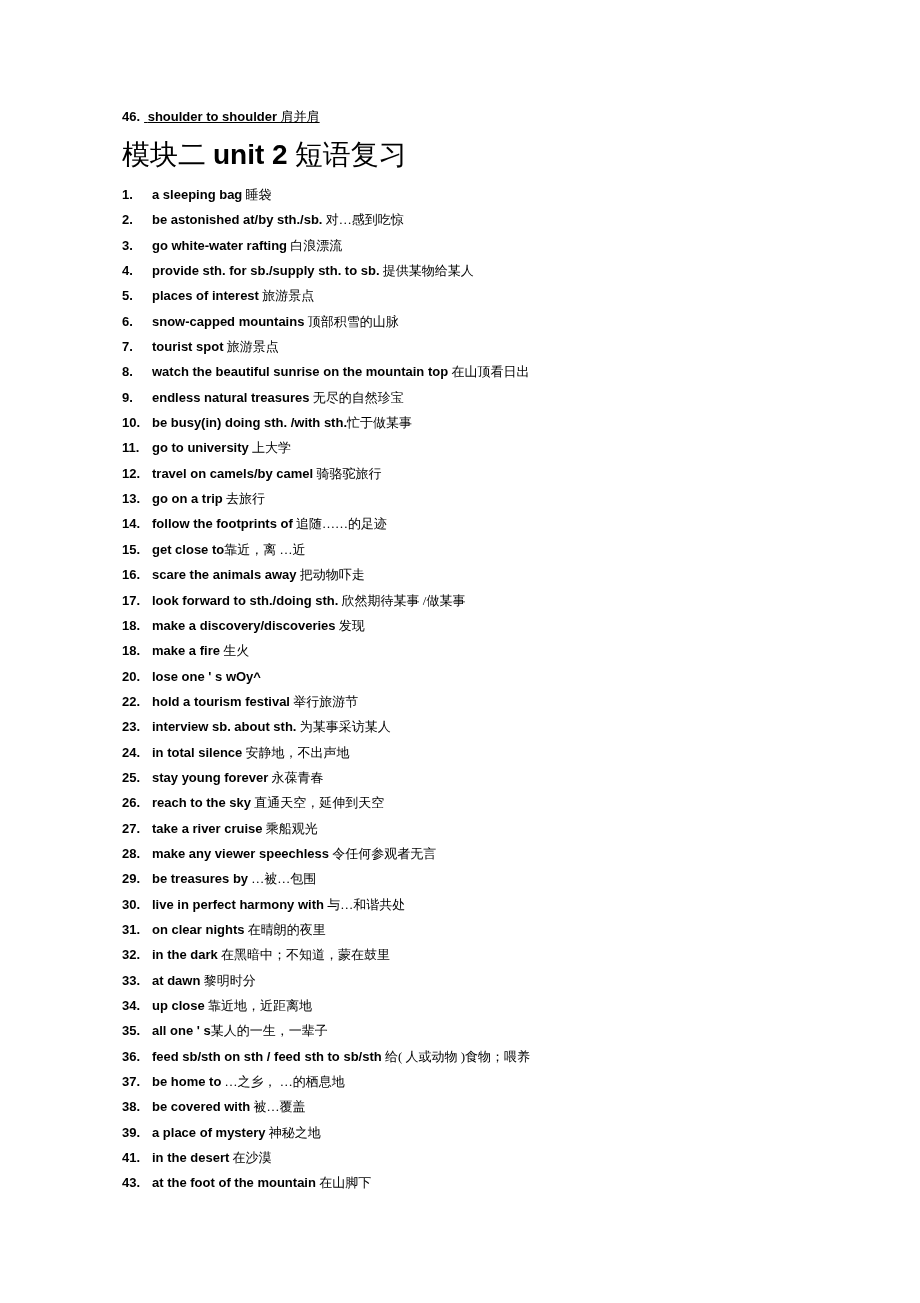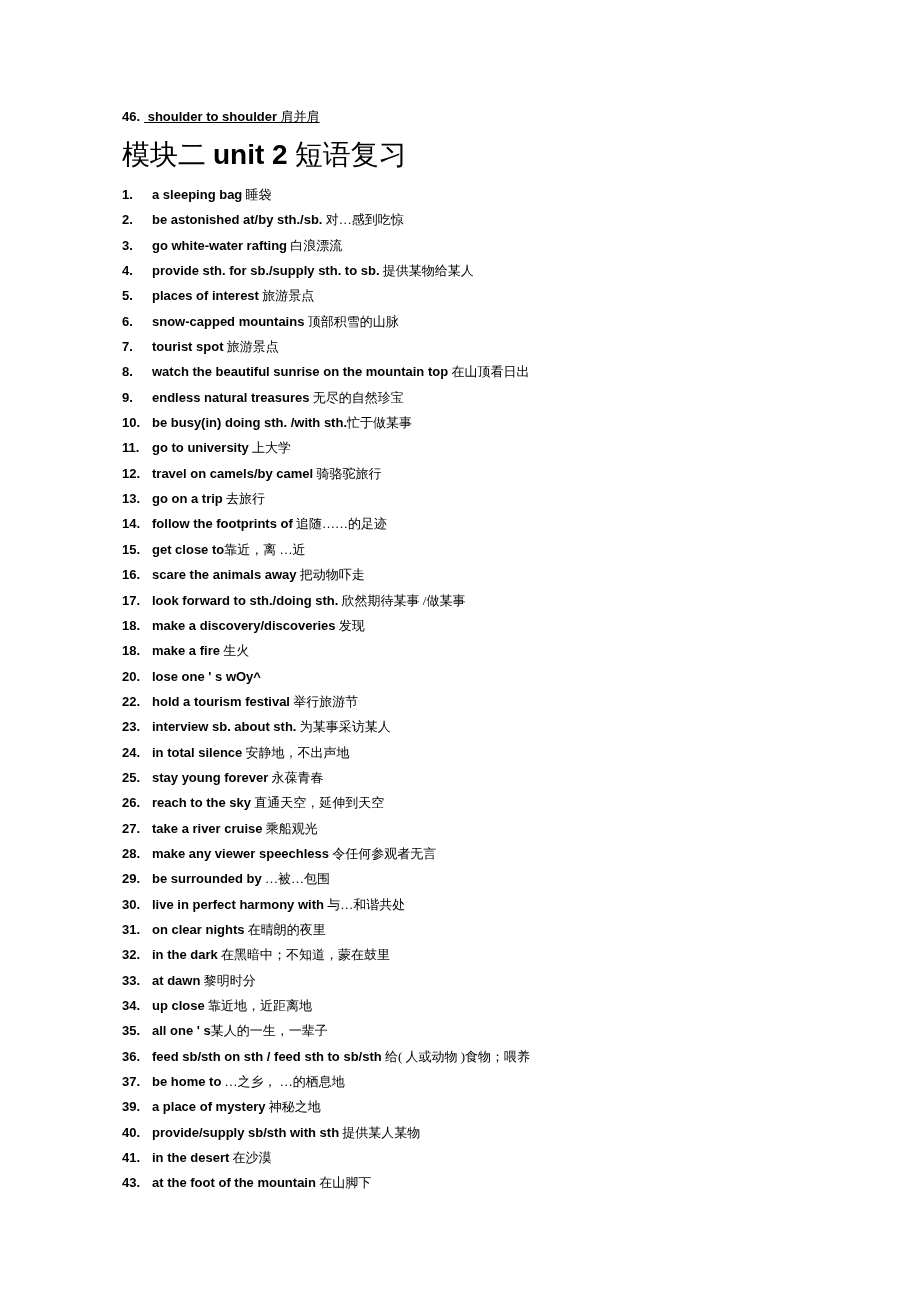--- a/index.html
+++ b/index.html
@@ -90,26 +90,26 @@
     <li><span class="num">18.</span><span class="en">make a discovery/discoveries</span><span class="zh"> 发现</span></li>
     <li><span class="num">18.</span><span class="en">make a fire</span><span class="zh"> 生火</span></li>
     <li><span class="num">20.</span><span class="en">lose one ' s wOy^</span><span class="zh"></span></li>
     <li><span class="num">22.</span><span class="en">hold a tourism festival</span><span class="zh"> 举行旅游节</span></li>
     <li><span class="num">23.</span><span class="en">interview sb. about sth.</span><span class="zh"> 为某事采访某人</span></li>
     <li><span class="num">24.</span><span class="en">in total silence</span><span class="zh"> 安静地，不出声地</span></li>
     <li><span class="num">25.</span><span class="en">stay young forever</span><span class="zh"> 永葆青春</span></li>
     <li><span class="num">26.</span><span class="en">reach to the sky</span><span class="zh"> 直通天空，延伸到天空</span></li>
     <li><span class="num">27.</span><span class="en">take a river cruise</span><span class="zh"> 乘船观光</span></li>
     <li><span class="num">28.</span><span class="en">make any viewer speechless</span><span class="zh"> 令任何参观者无言</span></li>
-    <li><span class="num">29.</span><span class="en">be surrounded by</span><span class="zh"> …被…包围</span></li>
+    <li><span class="num">29.</span><span class="en">be treasures by</span><span class="zh"> …被…包围</span></li>
     <li><span class="num">30.</span><span class="en">live in perfect harmony with</span><span class="zh"> 与…和谐共处</span></li>
     <li><span class="num">31.</span><span class="en">on clear nights</span><span class="zh"> 在晴朗的夜里</span></li>
     <li><span class="num">32.</span><span class="en">in the dark</span><span class="zh"> 在黑暗中；不知道，蒙在鼓里</span></li>
     <li><span class="num">33.</span><span class="en">at dawn</span><span class="zh"> 黎明时分</span></li>
     <li><span class="num">34.</span><span class="en">up close</span><span class="zh"> 靠近地，近距离地</span></li>
     <li><span class="num">35.</span><span class="en">all one ' s</span><span class="zh">某人的一生，一辈子</span></li>
     <li><span class="num">36.</span><span class="en">feed sb/sth on sth / feed sth to sb/sth</span><span class="zh"> 给( 人或动物 )食物；喂养</span></li>
     <li><span class="num">37.</span><span class="en">be home to</span><span class="zh"> …之乡， …的栖息地</span></li>
+    <li><span class="num">38.</span><span class="en">be covered with</span><span class="zh"> 被…覆盖</span></li>
     <li><span class="num">39.</span><span class="en">a place of mystery</span><span class="zh"> 神秘之地</span></li>
-    <li><span class="num">40.</span><span class="en">provide/supply sb/sth with sth</span><span class="zh"> 提供某人某物</span></li>
     <li><span class="num">41.</span><span class="en">in the desert</span><span class="zh"> 在沙漠</span></li>
     <li><span class="num">43.</span><span class="en">at the foot of the mountain</span><span class="zh"> 在山脚下</span></li>
   </ol>
 
 </body></html>

